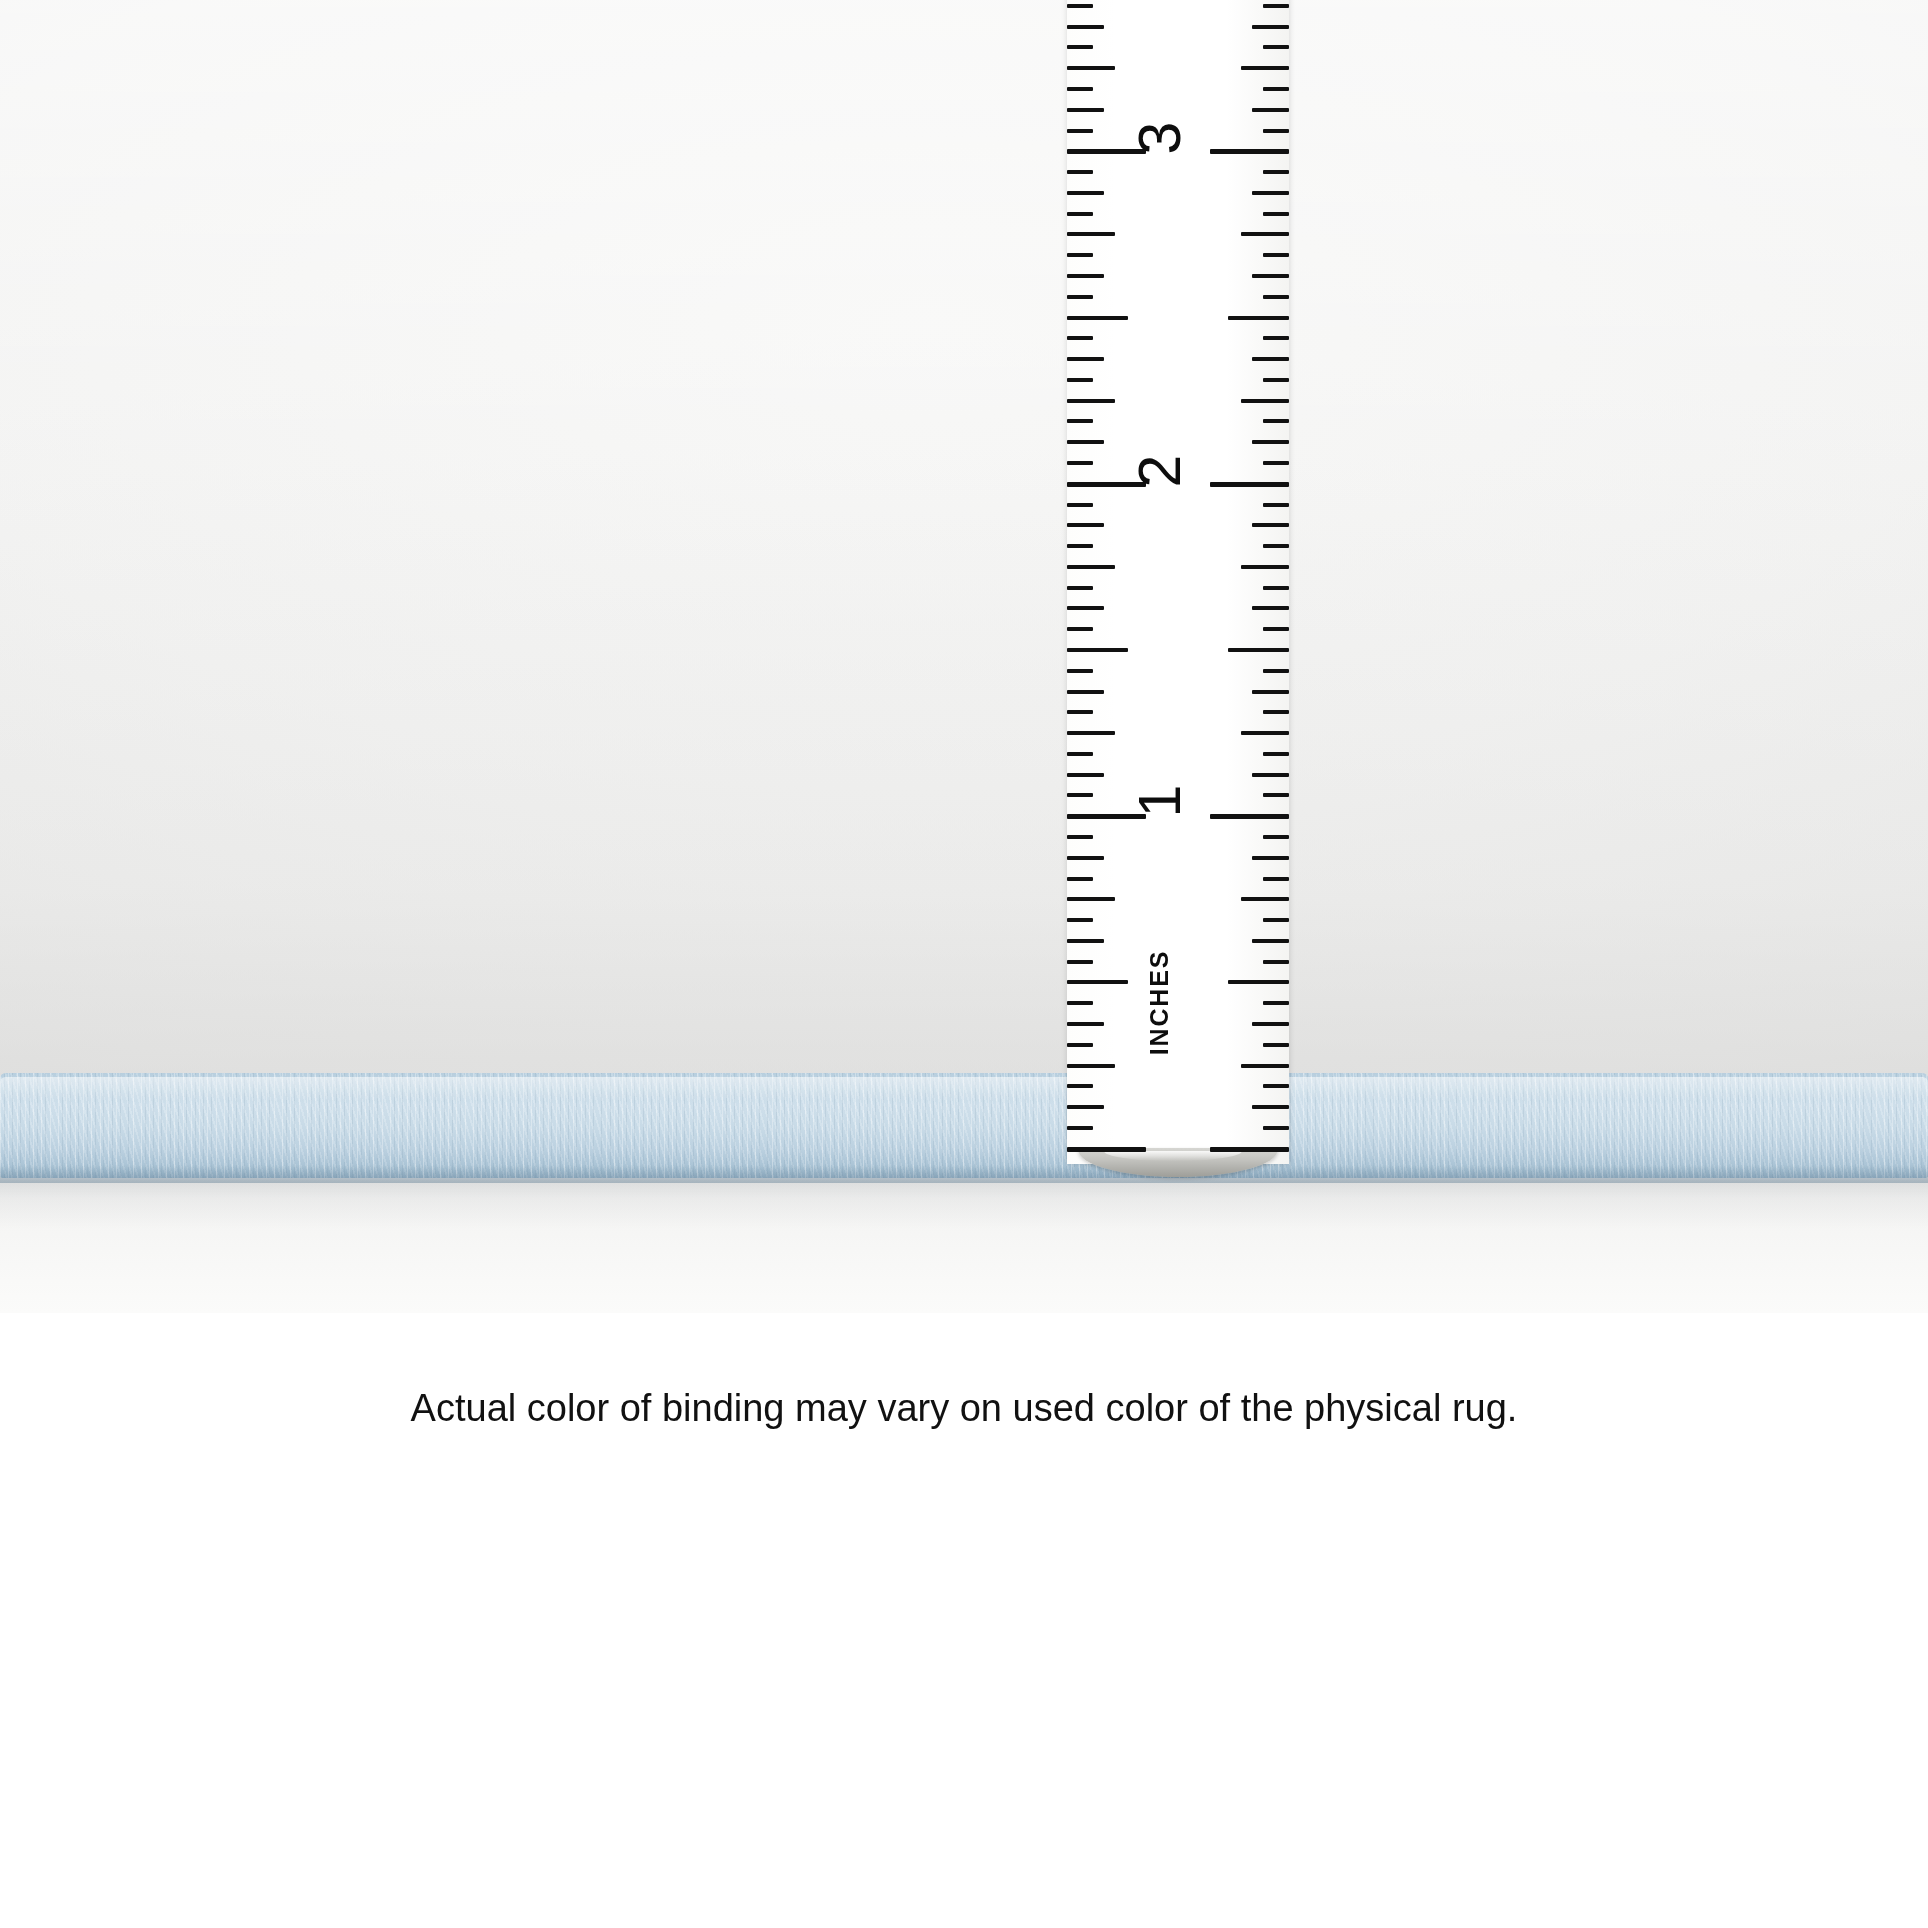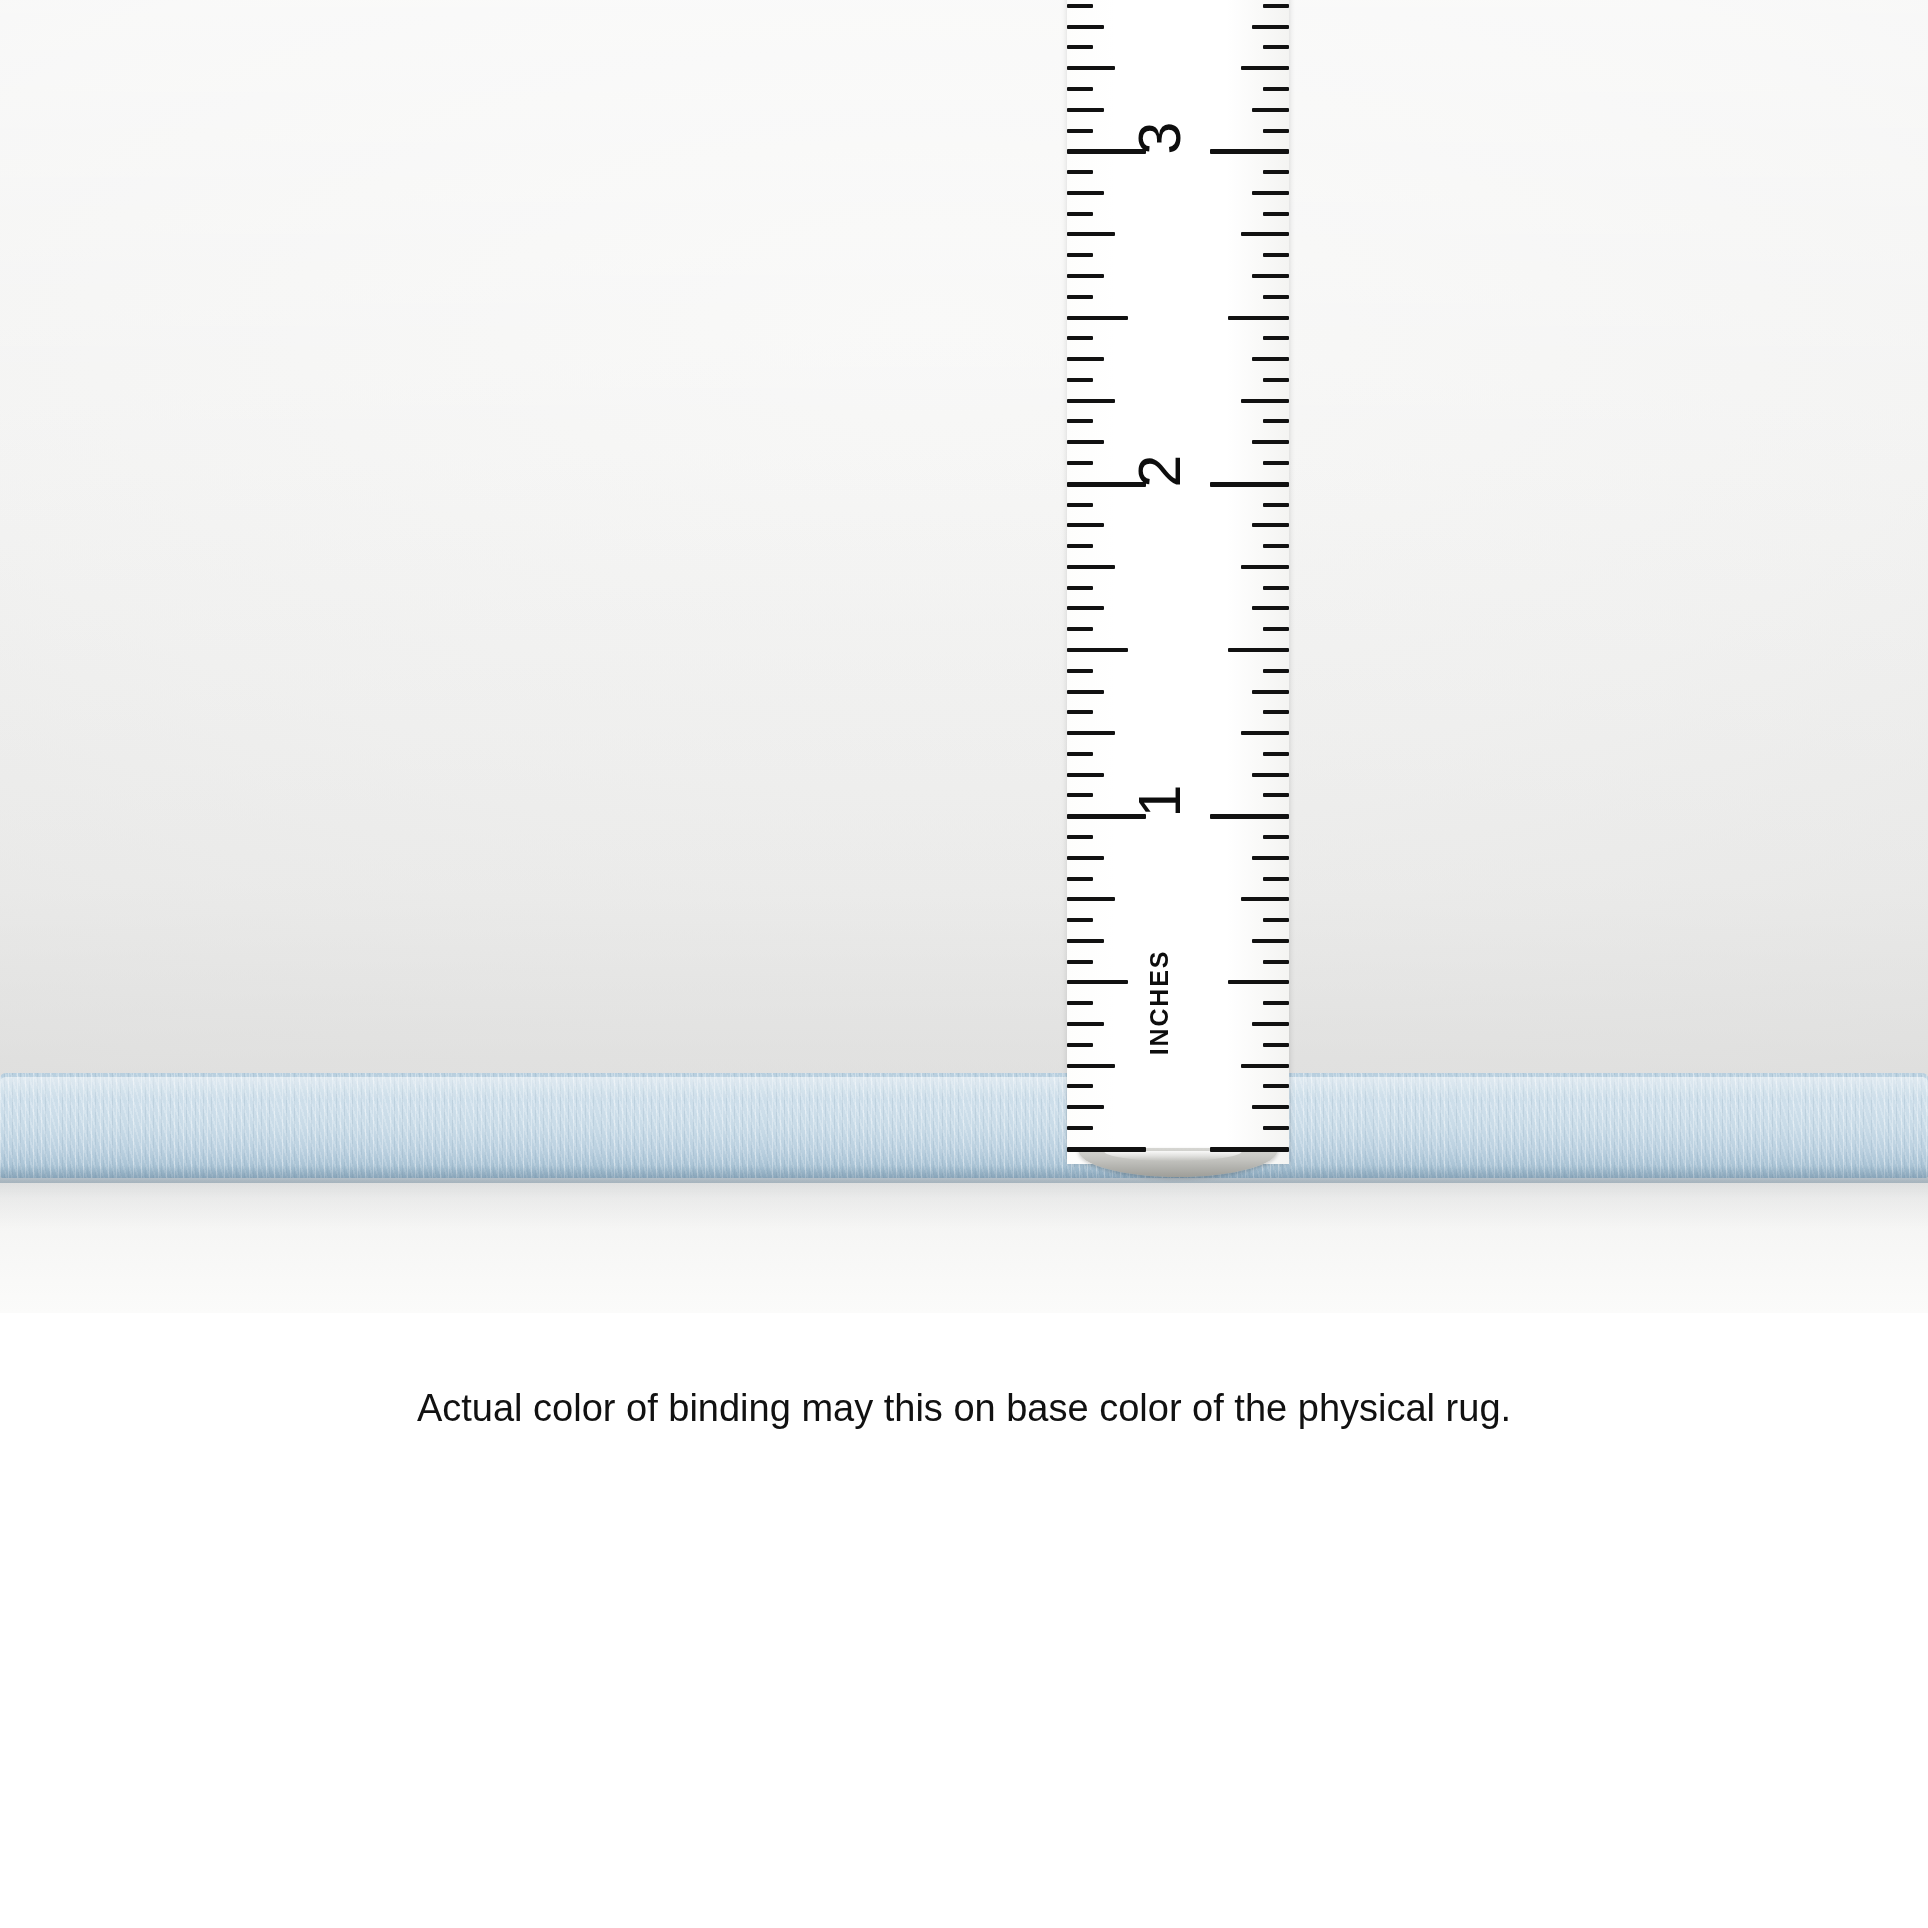--- a/index.html
+++ b/index.html
@@ -385,17 +385,17 @@
       <div class="num" style="left:51px; top:771px; width:83px; text-align:center;">1</div>
       <div class="num" style="left:51px; top:441px; width:83px; text-align:center;">2</div>
       <div class="num" style="left:51px; top:108px; width:83px; text-align:center;">3</div>
 
       <div class="inches-label" style="left:33px; top:992px; width:119px; text-align:center;">INCHES</div>
     </div>
 
   </div>
 
   <div class="caption">
-    <span class="line">Actual color of binding may this on base color of the physical rug.</span>
+    <span class="line">Actual color of binding may vary on used color of the physical rug.</span>
   </div>
 
 </div>
 
 
 </body></html>

